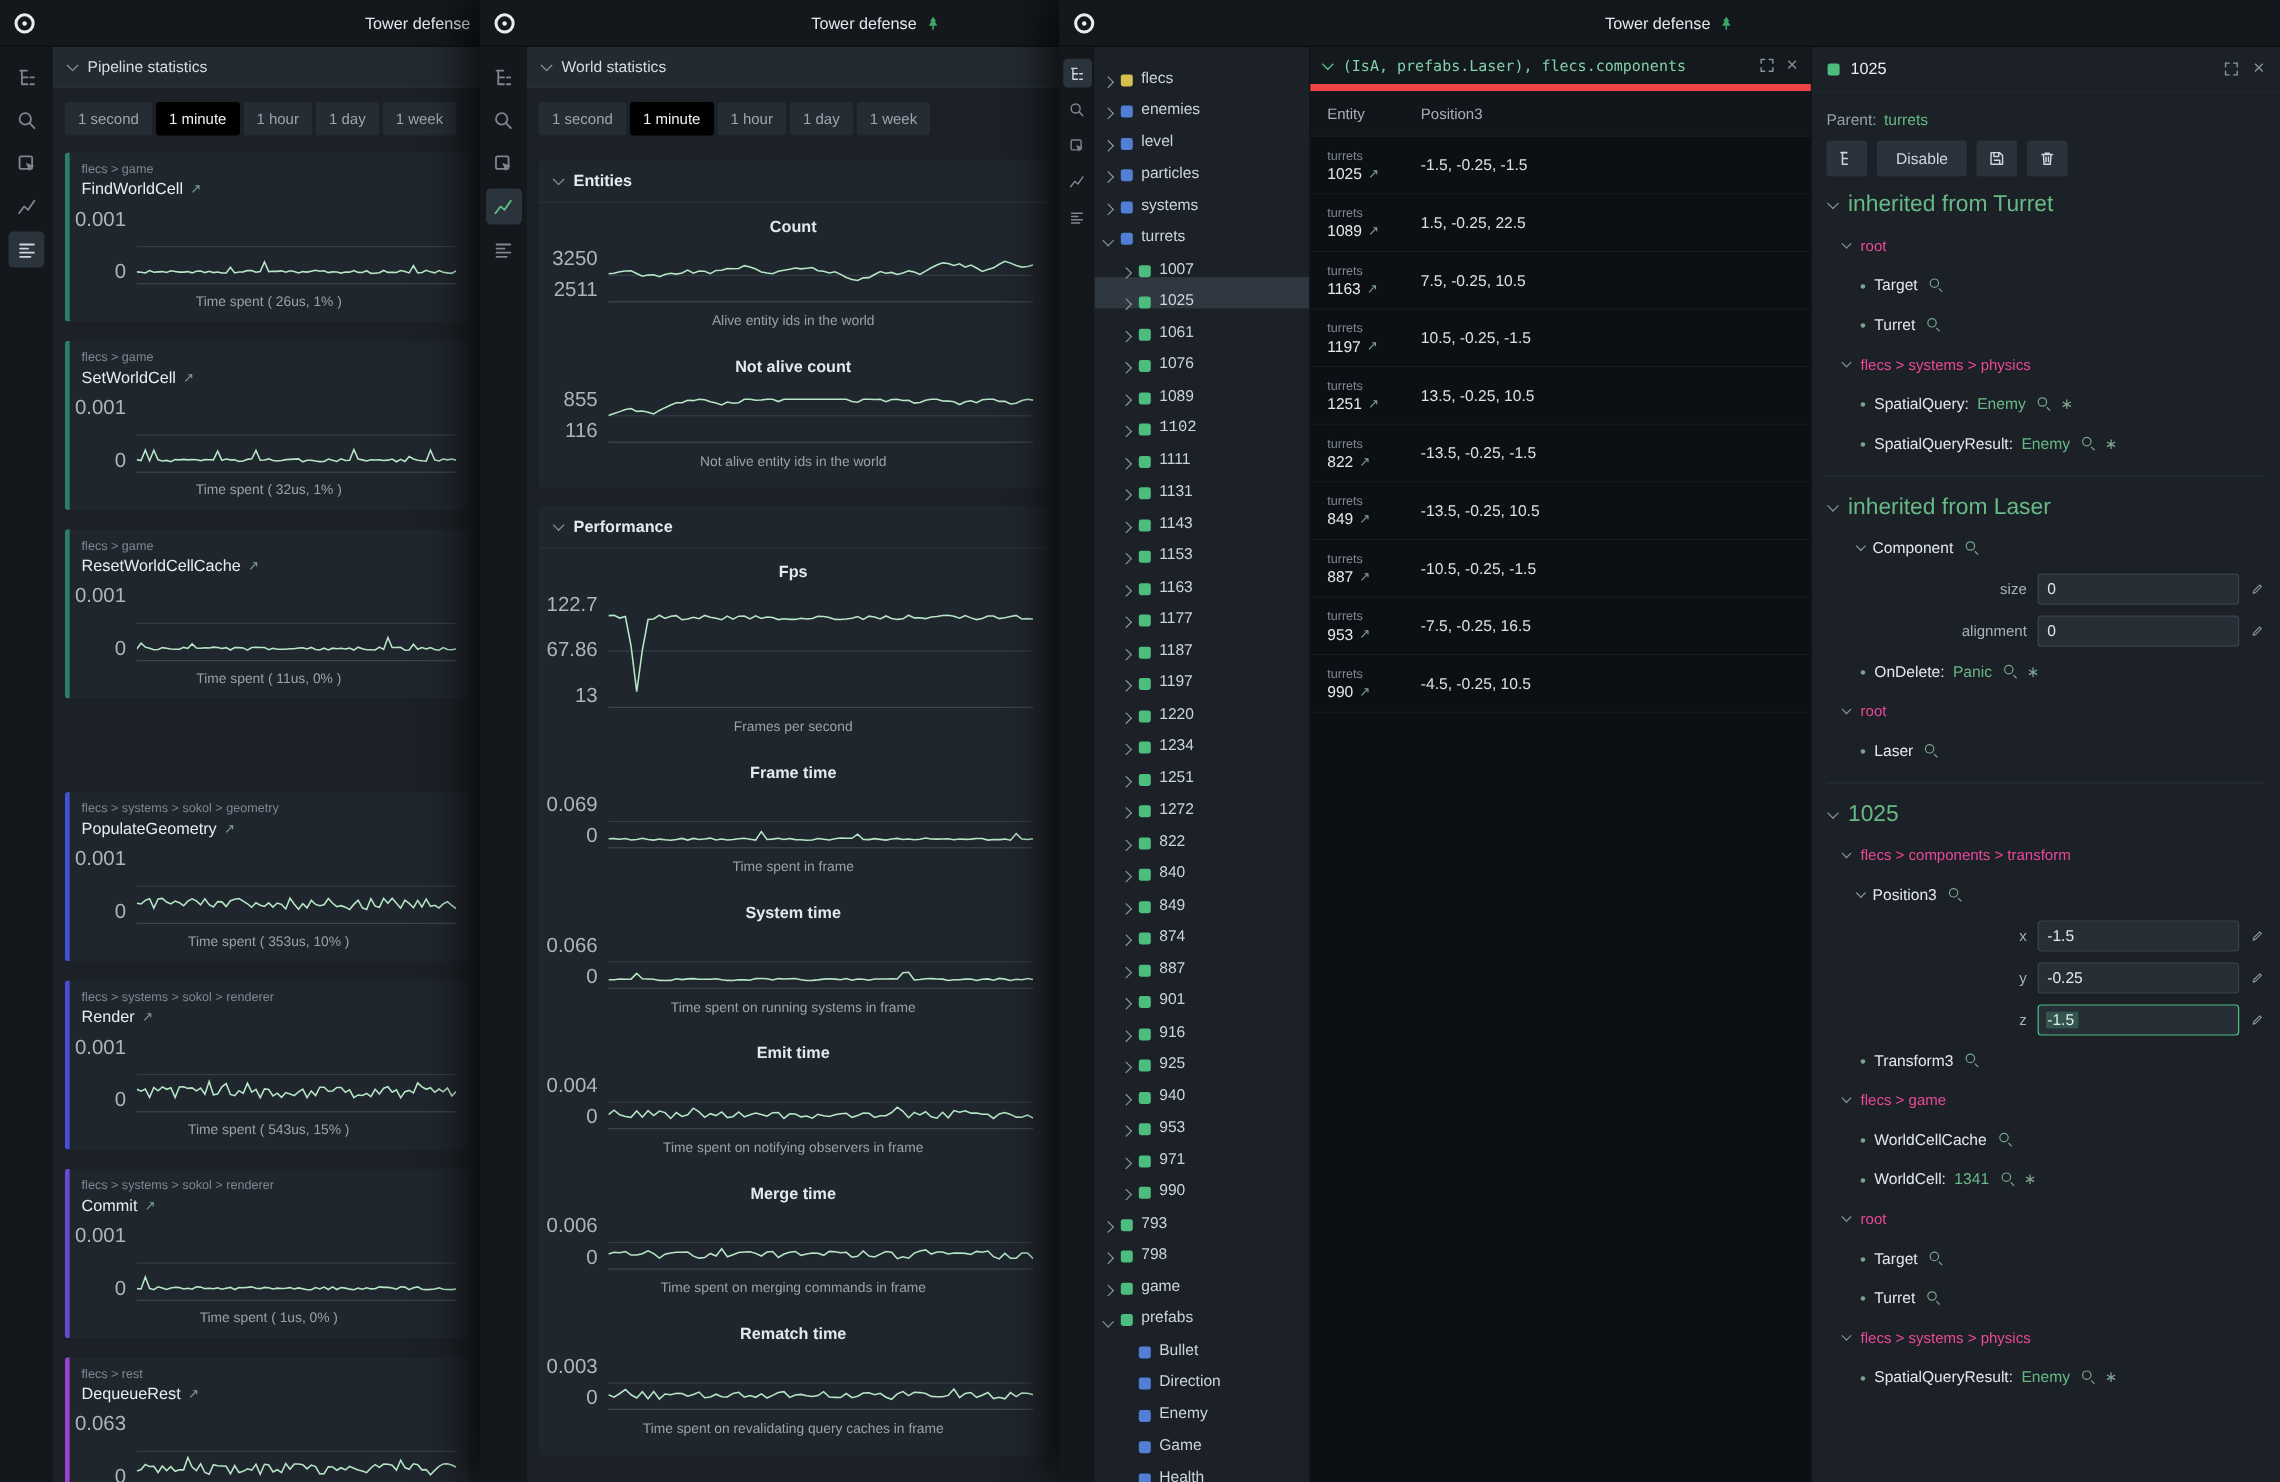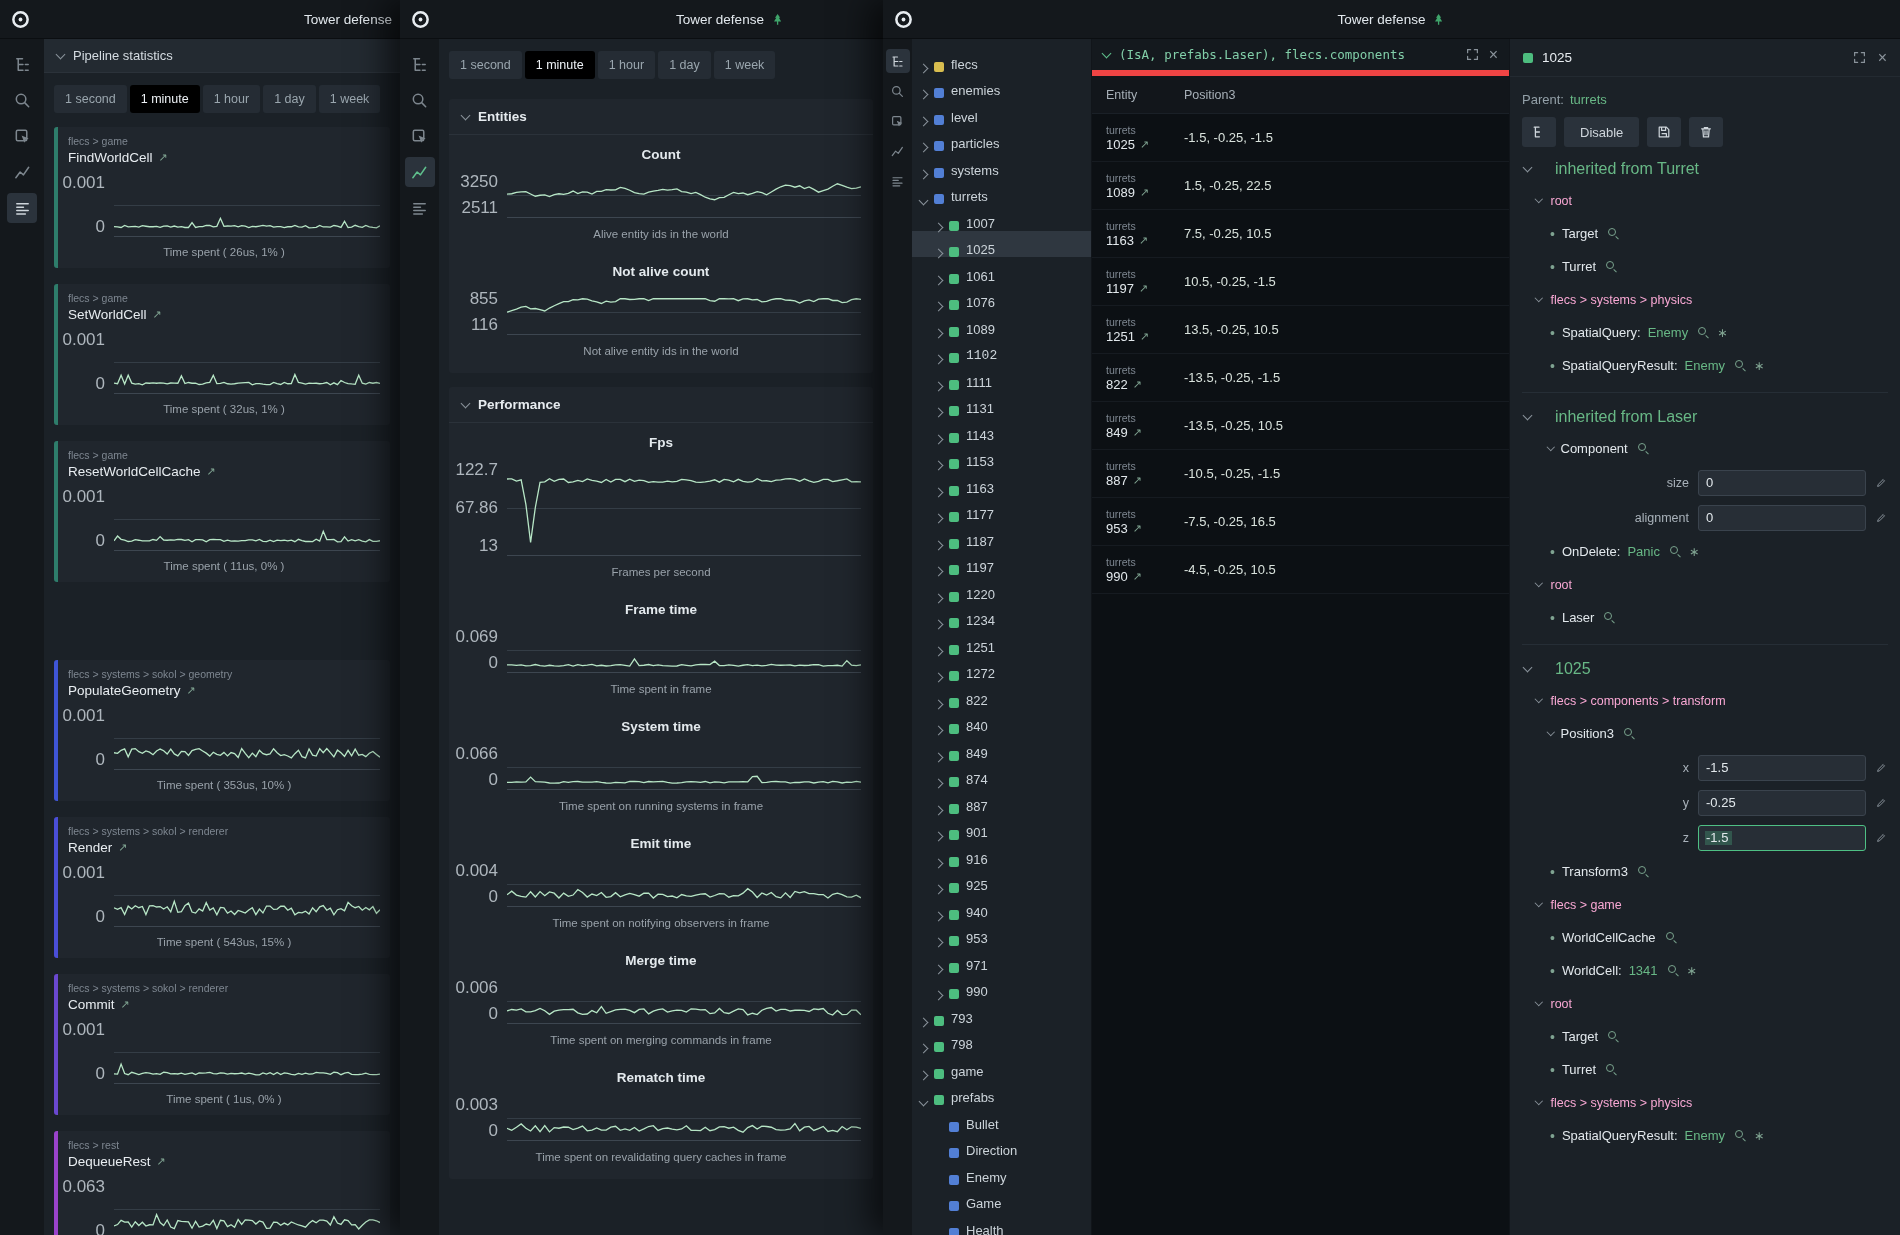--- a/index.html
+++ b/index.html
@@ -96,22 +96,22 @@
   .insp-body{flex:1;padding:2px 12px;overflow:hidden;font-size:13px}
   .insp-parent{height:28px;display:flex;align-items:center;gap:6px;margin-top:6px}
   .plabel{color:#93a0a8}
   .pval{cursor:pointer}
   .insp-actions{display:flex;gap:8px;margin:4px 0 10px}
   .abtn{background:#2a323b;border:none;border-radius:3px;height:30px;display:flex;align-items:center;justify-content:center;color:#cfd6dc;font-size:13px;font-family:inherit;cursor:pointer}
   .abtn.iconb{width:34px}
   .abtn.textb{padding:0 16px}
   .abtn .tbi{width:16px;height:16px}
   .insp-section:not(:first-child){border-top:1px solid #262e36;margin-top:10px;padding-top:2px}
-  .sec-title{display:flex;align-items:center;gap:24px;color:#68b886;font-size:16px;margin:13px 0 6px;padding-left:2px;cursor:pointer}
-  .grp-row{display:flex;align-items:center;gap:9px;color:#f9a8d4;font-size:12.5px;height:33px;padding-left:14px;cursor:pointer}
+  .sec-title{display:flex;align-items:center;gap:9px;color:#68b886;font-size:19px;margin:13px 0 6px;padding-left:2px;cursor:pointer}
+  .grp-row{display:flex;align-items:center;gap:9px;color:#ec4899;font-size:12.5px;height:33px;padding-left:14px;cursor:pointer}
   .comp-row{display:flex;align-items:center;gap:7px;height:33px;padding-left:28px;color:#e2e8ec}
   .comp-row.open{padding-left:26px}
   .bullet{color:#7fa391;font-size:14px;line-height:1;flex:none}
   .ast{color:#7fa391;font-size:12.5px;flex:none;cursor:pointer}
   .field-row{display:flex;align-items:center;height:35px;padding-left:40px;gap:9px}
   .f-label{flex:1;text-align:right;color:#a9b2ba;font-size:12.5px}
   .f-input{width:168px;flex:none;height:26px;background:#272e36;border:1px solid #3a434d;border-radius:3px;color:#e2e8ec;font-size:13px;padding:0 7px;font-family:inherit}
   .f-input.editing{border-color:#4ec084;outline:none;background-image:linear-gradient(#32564d,#32564d);background-repeat:no-repeat;background-position:6px 5px;background-size:27px 14px}
   .pencil{width:13px;height:13px;color:#8a939b;flex:none;cursor:pointer}
   #defs{position:absolute;width:0;height:0;overflow:hidden}
@@ -409,20 +409,24 @@
             <use href="#i-chart"></use>
           </svg>
         </button>
         <button class="tbtn">
           <svg class="tbi" viewBox="0 0 20 20">
             <use href="#i-bars"></use>
           </svg>
         </button>
       </div>
     <div class="panel">
+      <div class="panel-header">
+        <span class="chev down"></span>
+        <span>World statistics</span>
+      </div>
       <div class="tabs" id="w2-tabs">
           <button class="tab">1 second</button>
           <button class="tab active">1 minute</button>
           <button class="tab">1 hour</button>
           <button class="tab">1 day</button>
           <button class="tab">1 week</button>
         </div>
       <div class="w2-section">
         <div class="w2-sec-header">
           <span class="chev down"></span>

